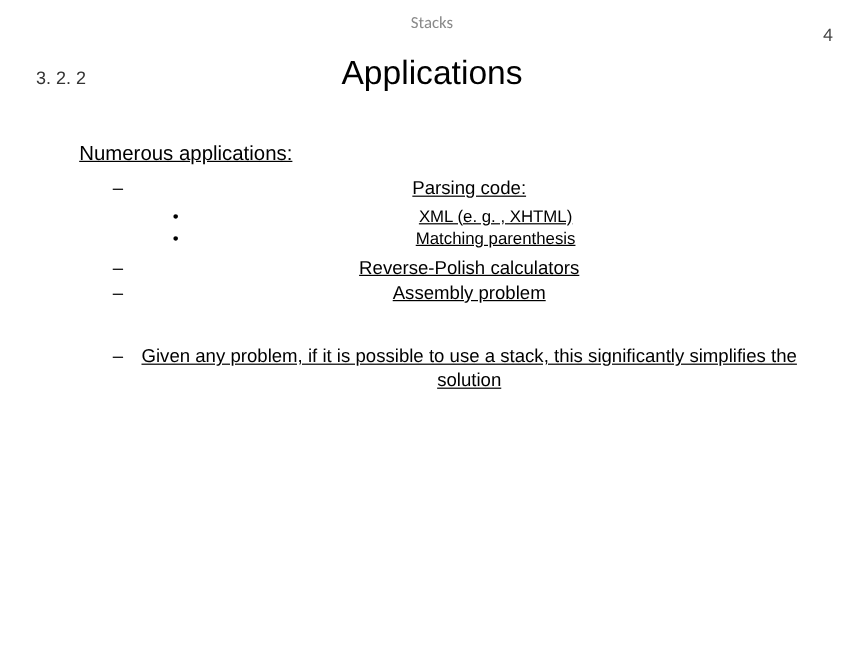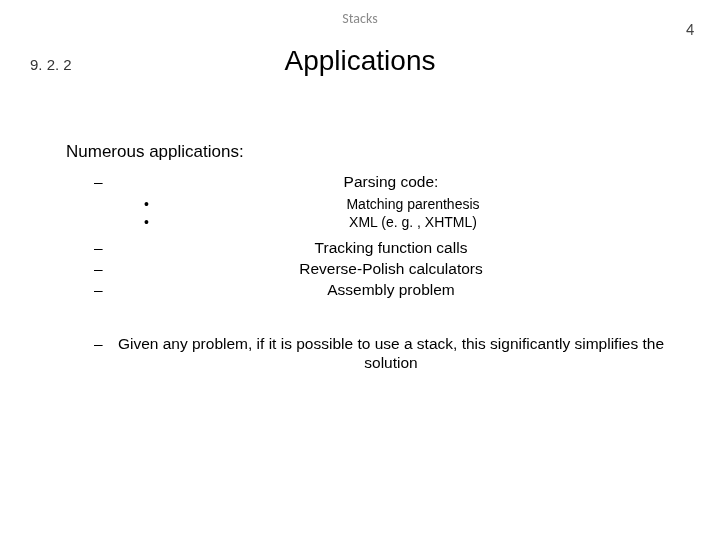--- a/index.html
+++ b/index.html
@@ -3,55 +3,54 @@
 <meta charset="utf-8">
 <style>
   * { margin: 0; padding: 0; box-sizing: border-box; }
   html, body { width: 720px; height: 540px; background: #fff; font-family: Arial, Helvetica, sans-serif; color: #000; }
   .slide { position: relative; width: 720px; height: 540px; padding: 8px 24px 24px 24px; }
   .topic { text-align: center; font-size: 14px; color: #8a8a8a; font-family: Calibri, Arial, sans-serif; margin-top: 2px; }
   .pagenum { position: absolute; top: 20px; right: 26px; font-size: 16px; color: #444; font-family: Calibri, Arial, sans-serif; }
   .heading-row { display: flex; align-items: baseline; margin-top: 18px; }
   .section-num { font-size: 15px; color: #333; width: 46px; margin-left: 6px; }
   .title { font-size: 28px; text-align: center; flex: 1; margin-right: 52px; }
-  .body { margin-top: 64px; padding-left: 42px; padding-right: 30px; font-size: 17px; line-height: 1.25; }
+  .body { margin-top: 40px; padding-left: 42px; padding-right: 30px; font-size: 17px; line-height: 1.25; text-decoration: underline; }
   .lead { margin-bottom: 10px; }
   .lvl1 { list-style: none; padding-left: 28px; margin-bottom: 10px; }
   .lvl1 > li { position: relative; padding-left: 22px; margin: 2px 0; font-size: 15.5px; text-align: center; }
   .lvl1 > li::before { content: "–"; position: absolute; left: 0; }
   .lvl2 { list-style: none; padding-left: 28px; margin: 4px 0 6px 0; }
   .lvl2 > li { position: relative; padding-left: 16px; margin: 1px 0; font-size: 14px; }
   .lvl2 > li::before { content: "•"; position: absolute; left: 0; }
   .gap { height: 22px; }
 </style>
 </head>
 <body>
 <div class="slide">
 
   <div class="topic">Stacks</div>
   <div class="pagenum">4</div>
 
   <div class="heading-row">
-    <div class="section-num">9. 2. 2</div>
+    <div class="section-num">3. 2. 2</div>
     <div class="title">Applications</div>
   </div>
 
   <div class="body">
 
     <div class="lead">Numerous applications:</div>
 
     <ul class="lvl1">
       <li>
         <span>Parsing code:</span>
         <ul class="lvl2">
+          <li><span>XML (e. g. , XHTML)</span></li>
           <li><span>Matching parenthesis</span></li>
-          <li><span>XML (e. g. , XHTML)</span></li>
         </ul>
       </li>
-      <li><span>Tracking function calls</span></li>
       <li><span>Reverse-Polish calculators</span></li>
       <li><span>Assembly problem</span></li>
     </ul>
 
     <div class="gap"></div>
 
 
     <ul class="lvl1">
       <li><span>Given any problem, if it is possible to use a stack, this significantly simplifies the solution</span></li>
     </ul>

